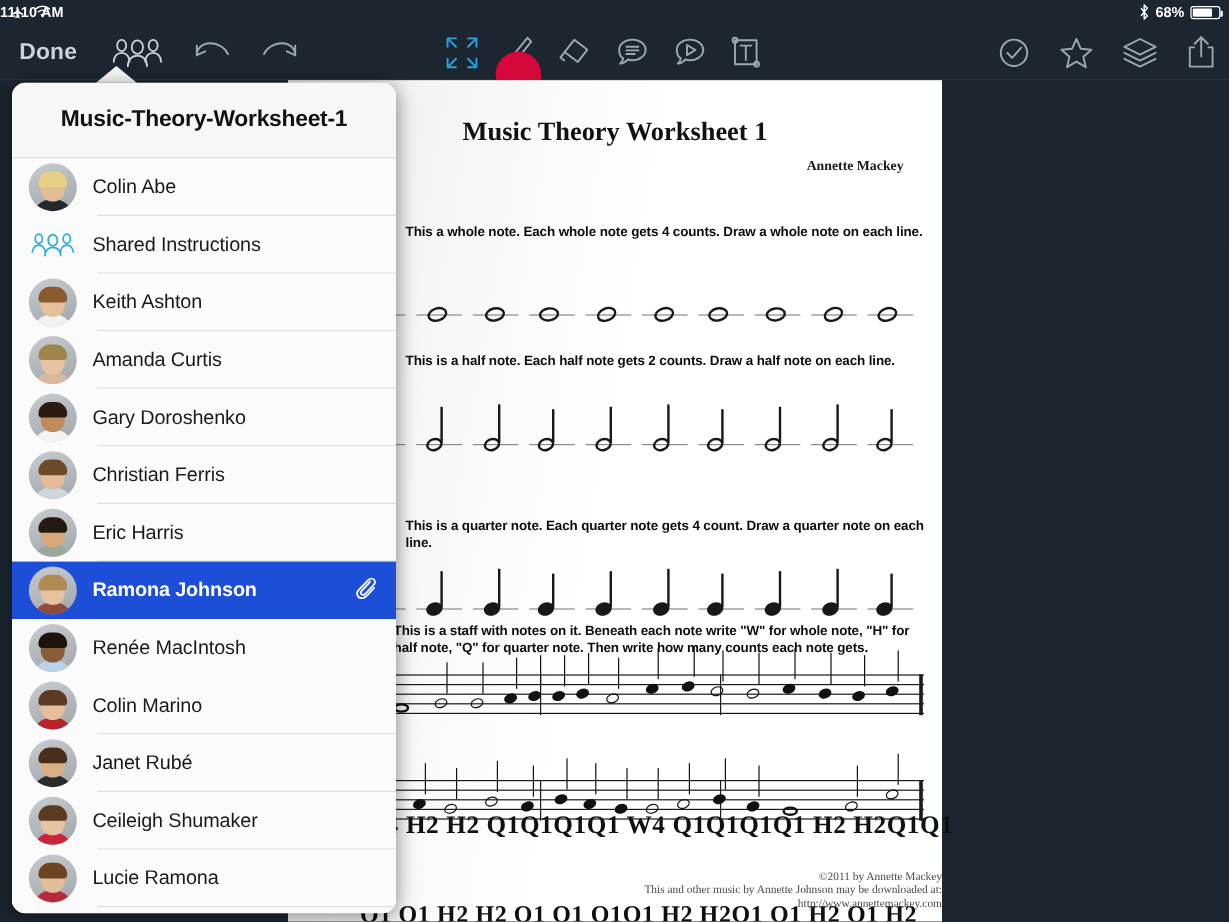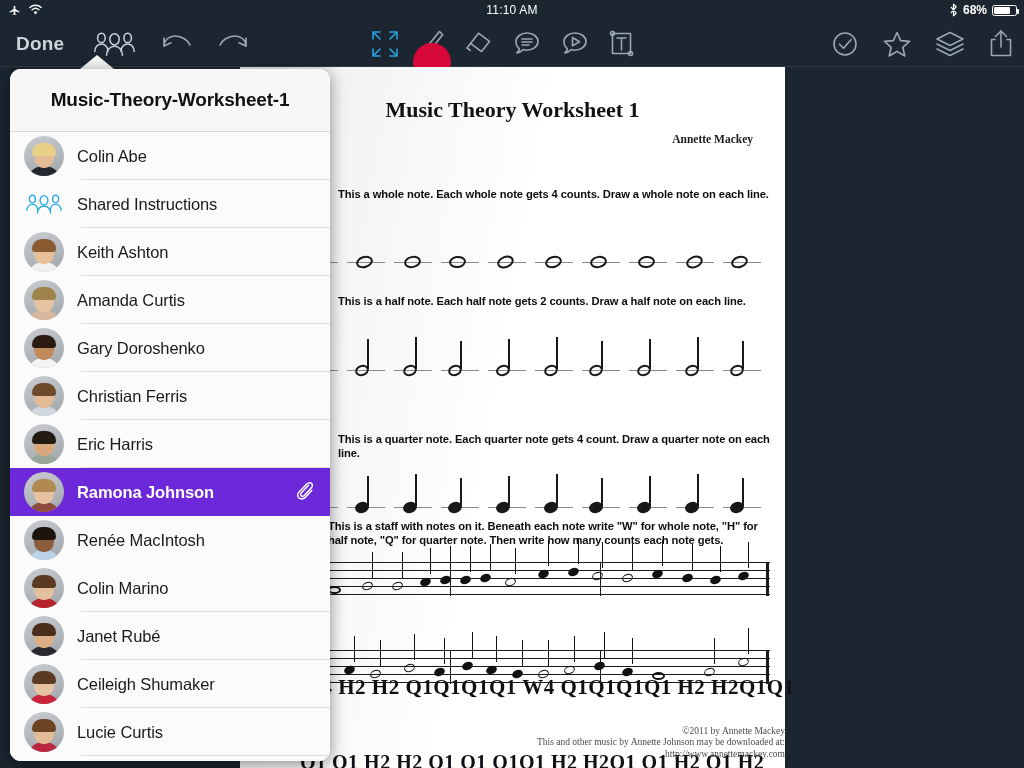--- a/index.html
+++ b/index.html
@@ -13,22 +13,22 @@
 
   
   #status-bar {
     position: absolute; top: 0; left: 0; width: 1024px; height: 20px;
     background: #1b2630; color: #ffffff;
     display: flex; align-items: center;
     font-size: 12px;
   }
   #status-left { display: flex; align-items: center; gap: 7px; padding-left: 8px; }
   #status-center {
-    position: absolute; left: 0; right: 0; text-align: center;
-    font-size: 12px; font-weight: normal; letter-spacing: .2px;
+    position: absolute; left: 0; right: 0; text-align: left;
+    font-size: 12px; font-weight: bold; letter-spacing: .2px;
   }
   #status-right {
     position: absolute; right: 7px; display: flex; align-items: center; gap: 5px;
     font-size: 12px; font-weight: bold;
   }
   .sb-ico { display: inline-block; line-height: 0; }
   .batt {
     position: relative; width: 25px; height: 11px;
     border: 1px solid #ffffff; border-radius: 2.5px;
   }
@@ -792,21 +792,21 @@
         </div>
         <div class="row">
           <div class="avatar" style="background: linear-gradient(160deg, rgb(201, 204, 208), rgb(159, 165, 171));">
             <div class="body" style="background: rgb(154, 168, 154);"></div>
             <div class="face" style="background: rgb(216, 168, 124);"></div>
             <div class="hair" style="background: rgb(35, 26, 18);"></div>
           </div>
           <div class="row-label">Eric Harris</div>
           <div class="divider"></div>
         </div>
-        <div class="row selected" style="background: #6d28d9;">
+        <div class="row selected" style="background: #1d4ed8;">
           <div class="avatar" style="background: linear-gradient(160deg, rgb(201, 204, 208), rgb(159, 165, 171));">
             <div class="body" style="background: rgb(142, 74, 60);"></div>
             <div class="face" style="background: rgb(231, 194, 161);"></div>
             <div class="hair" style="background: rgb(176, 138, 80);"></div>
           </div>
           <div class="row-label">Ramona Johnson</div>
           <span class="clip-icon"><svg width="20" height="22" viewBox="0 0 20 22">
               <path fill="none" stroke="#ffffff" stroke-width="1.5" stroke-linecap="round" d="M14.5 6.2L7.2 14.1c-1.3 1.4-.3 3.2 1.3 3.2 .7 0 1.3-.3 1.8-.8l7.3-7.9c1.8-2 .6-4.9-2-4.9-1 0-2 .4-2.8 1.3L4.8 13.3c-2.4 2.6-.9 6.6 2.8 6.6 1.4 0 2.8-.6 3.8-1.7l6.3-6.8"></path>
             </svg></span>
         </div>
@@ -844,19 +844,19 @@
           </div>
           <div class="row-label">Ceileigh Shumaker</div>
           <div class="divider"></div>
         </div>
         <div class="row">
           <div class="avatar" style="background: linear-gradient(160deg, rgb(201, 204, 208), rgb(159, 165, 171));">
             <div class="body" style="background: rgb(184, 41, 63);"></div>
             <div class="face" style="background: rgb(226, 189, 152);"></div>
             <div class="hair" style="background: rgb(109, 68, 34);"></div>
           </div>
-          <div class="row-label">Lucie Curtis</div>
+          <div class="row-label">Lucie Ramona</div>
           <div class="divider"></div>
         </div>
       </div>
   </div>
 
 </div>
 
 </body></html>

